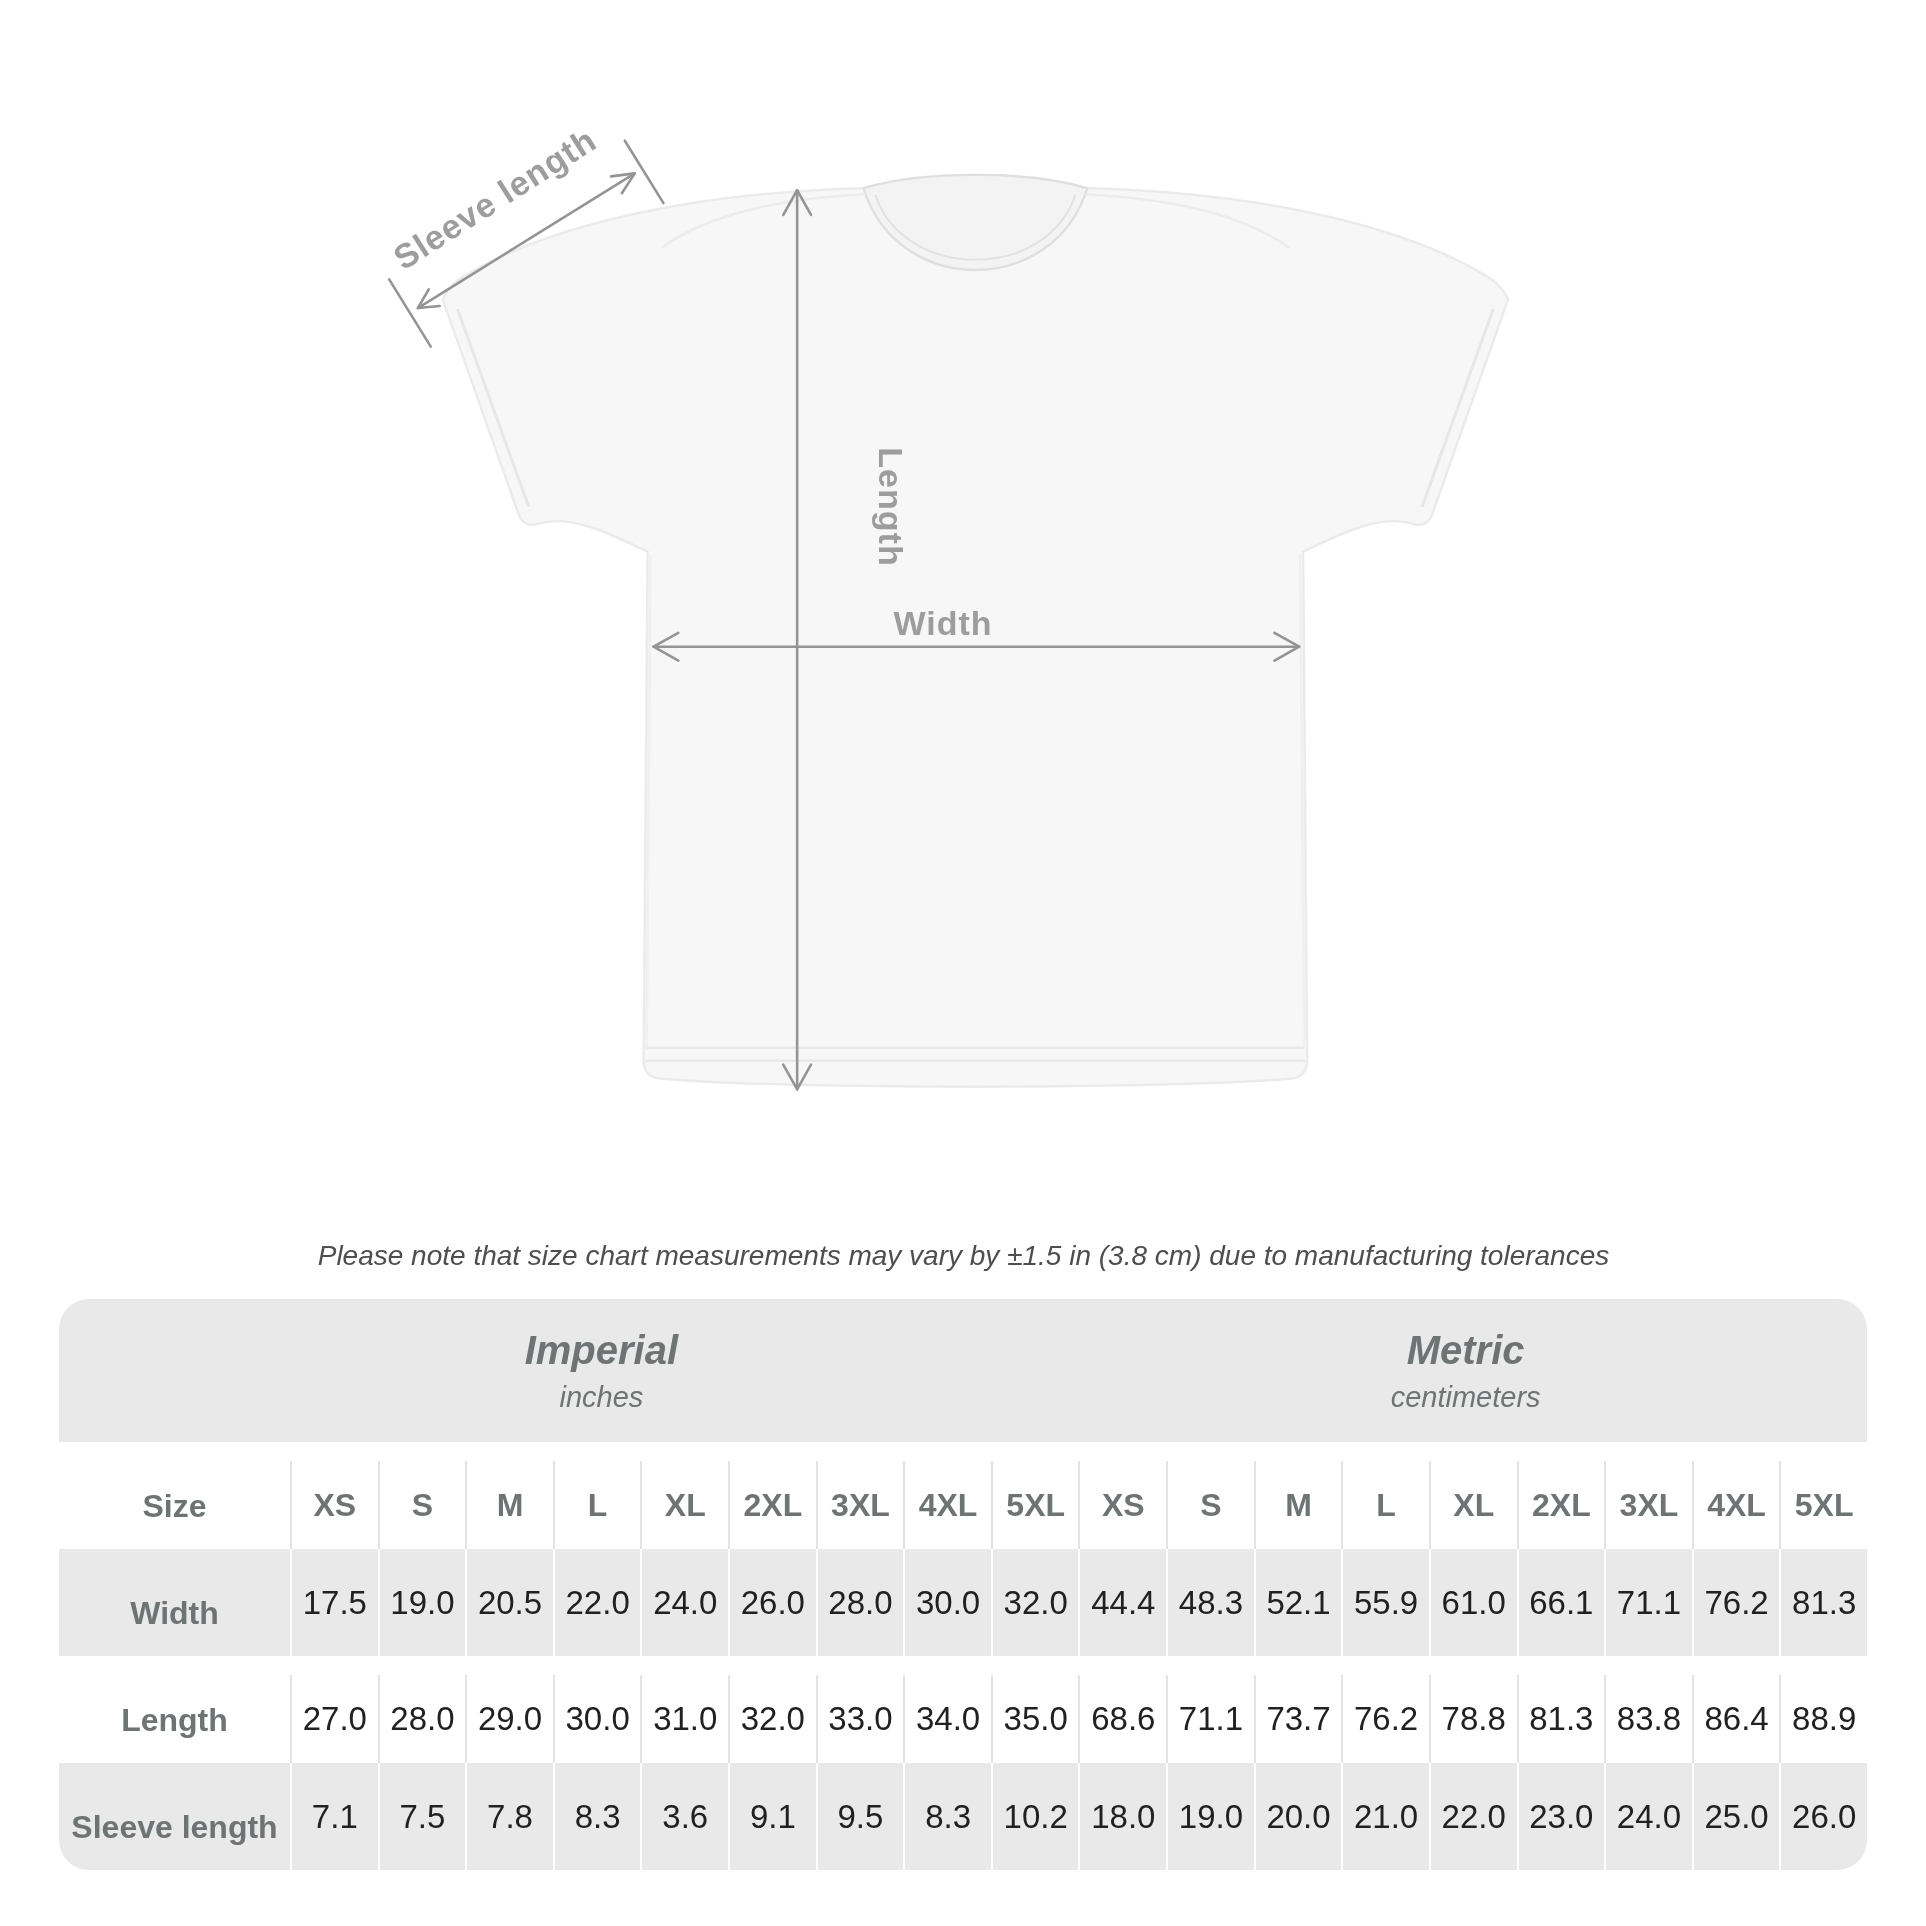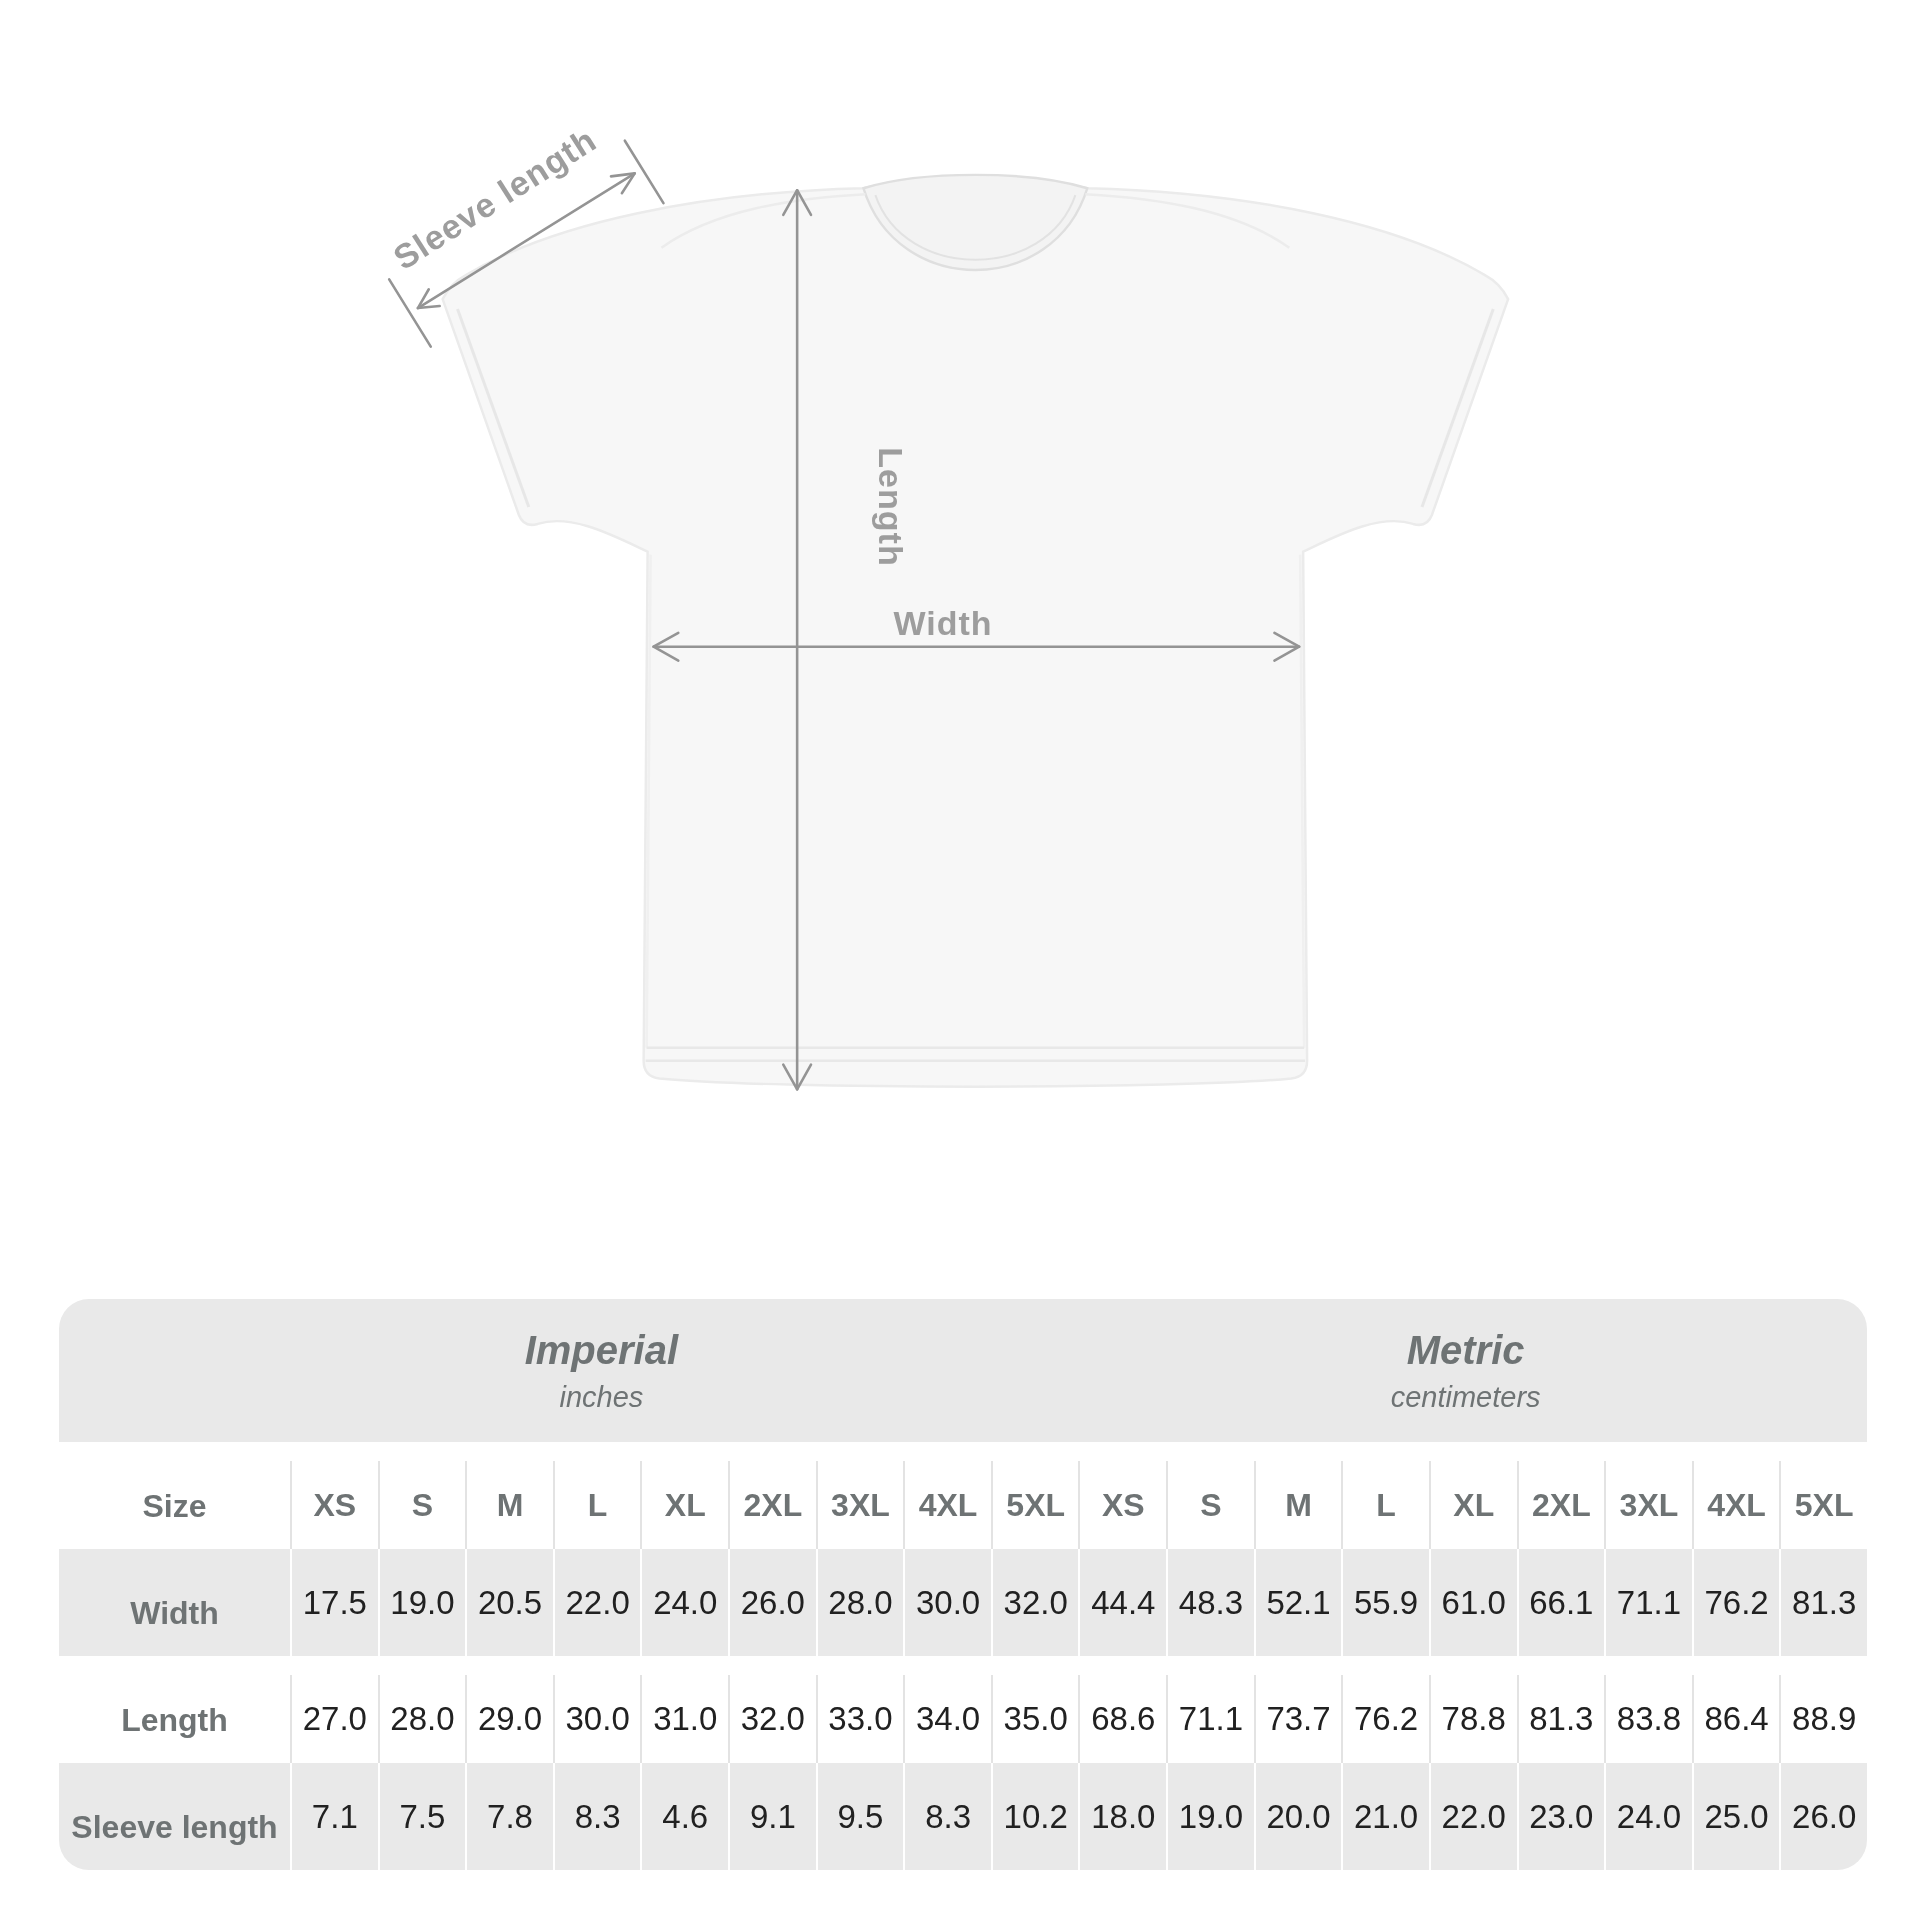--- a/index.html
+++ b/index.html
@@ -98,20 +98,21 @@
         <path d="M 631 142 L 670 205"></path>
         <path d="M 393 282 L 435 350"></path>
       </g>
     </g>
   </svg>
 
   <div class="meas-label lbl-sleeve">Sleeve length</div>
   <div class="meas-label lbl-length">Length</div>
   <div class="meas-label lbl-width">Width</div>
 
+  <div class="page-subtitle">Please note that size chart measurements may vary by ±1.5 in (3.8 cm) due to manufacturing tolerances</div>
 
   <div class="size-table">
 
     <div class="unit-band">
       <div class="unit-group unit-imperial">
         <div class="unit-name">Imperial</div>
         <div class="unit-sub">inches</div>
       </div>
       <div class="unit-group unit-metric">
         <div class="unit-name">Metric</div>
@@ -184,21 +185,21 @@
       <div class="cell">86.4</div>
       <div class="cell">88.9</div>
     </div>
 
     <div class="row r-gray">
       <div class="cell rlabel">Sleeve length</div>
       <div class="cell">7.1</div>
       <div class="cell">7.5</div>
       <div class="cell">7.8</div>
       <div class="cell">8.3</div>
-      <div class="cell">4.6</div>
+      <div class="cell">3.6</div>
       <div class="cell">9.1</div>
       <div class="cell">9.5</div>
       <div class="cell">8.3</div>
       <div class="cell">10.2</div>
       <div class="cell">18.0</div>
       <div class="cell">19.0</div>
       <div class="cell">20.0</div>
       <div class="cell">21.0</div>
       <div class="cell">22.0</div>
       <div class="cell">23.0</div>

